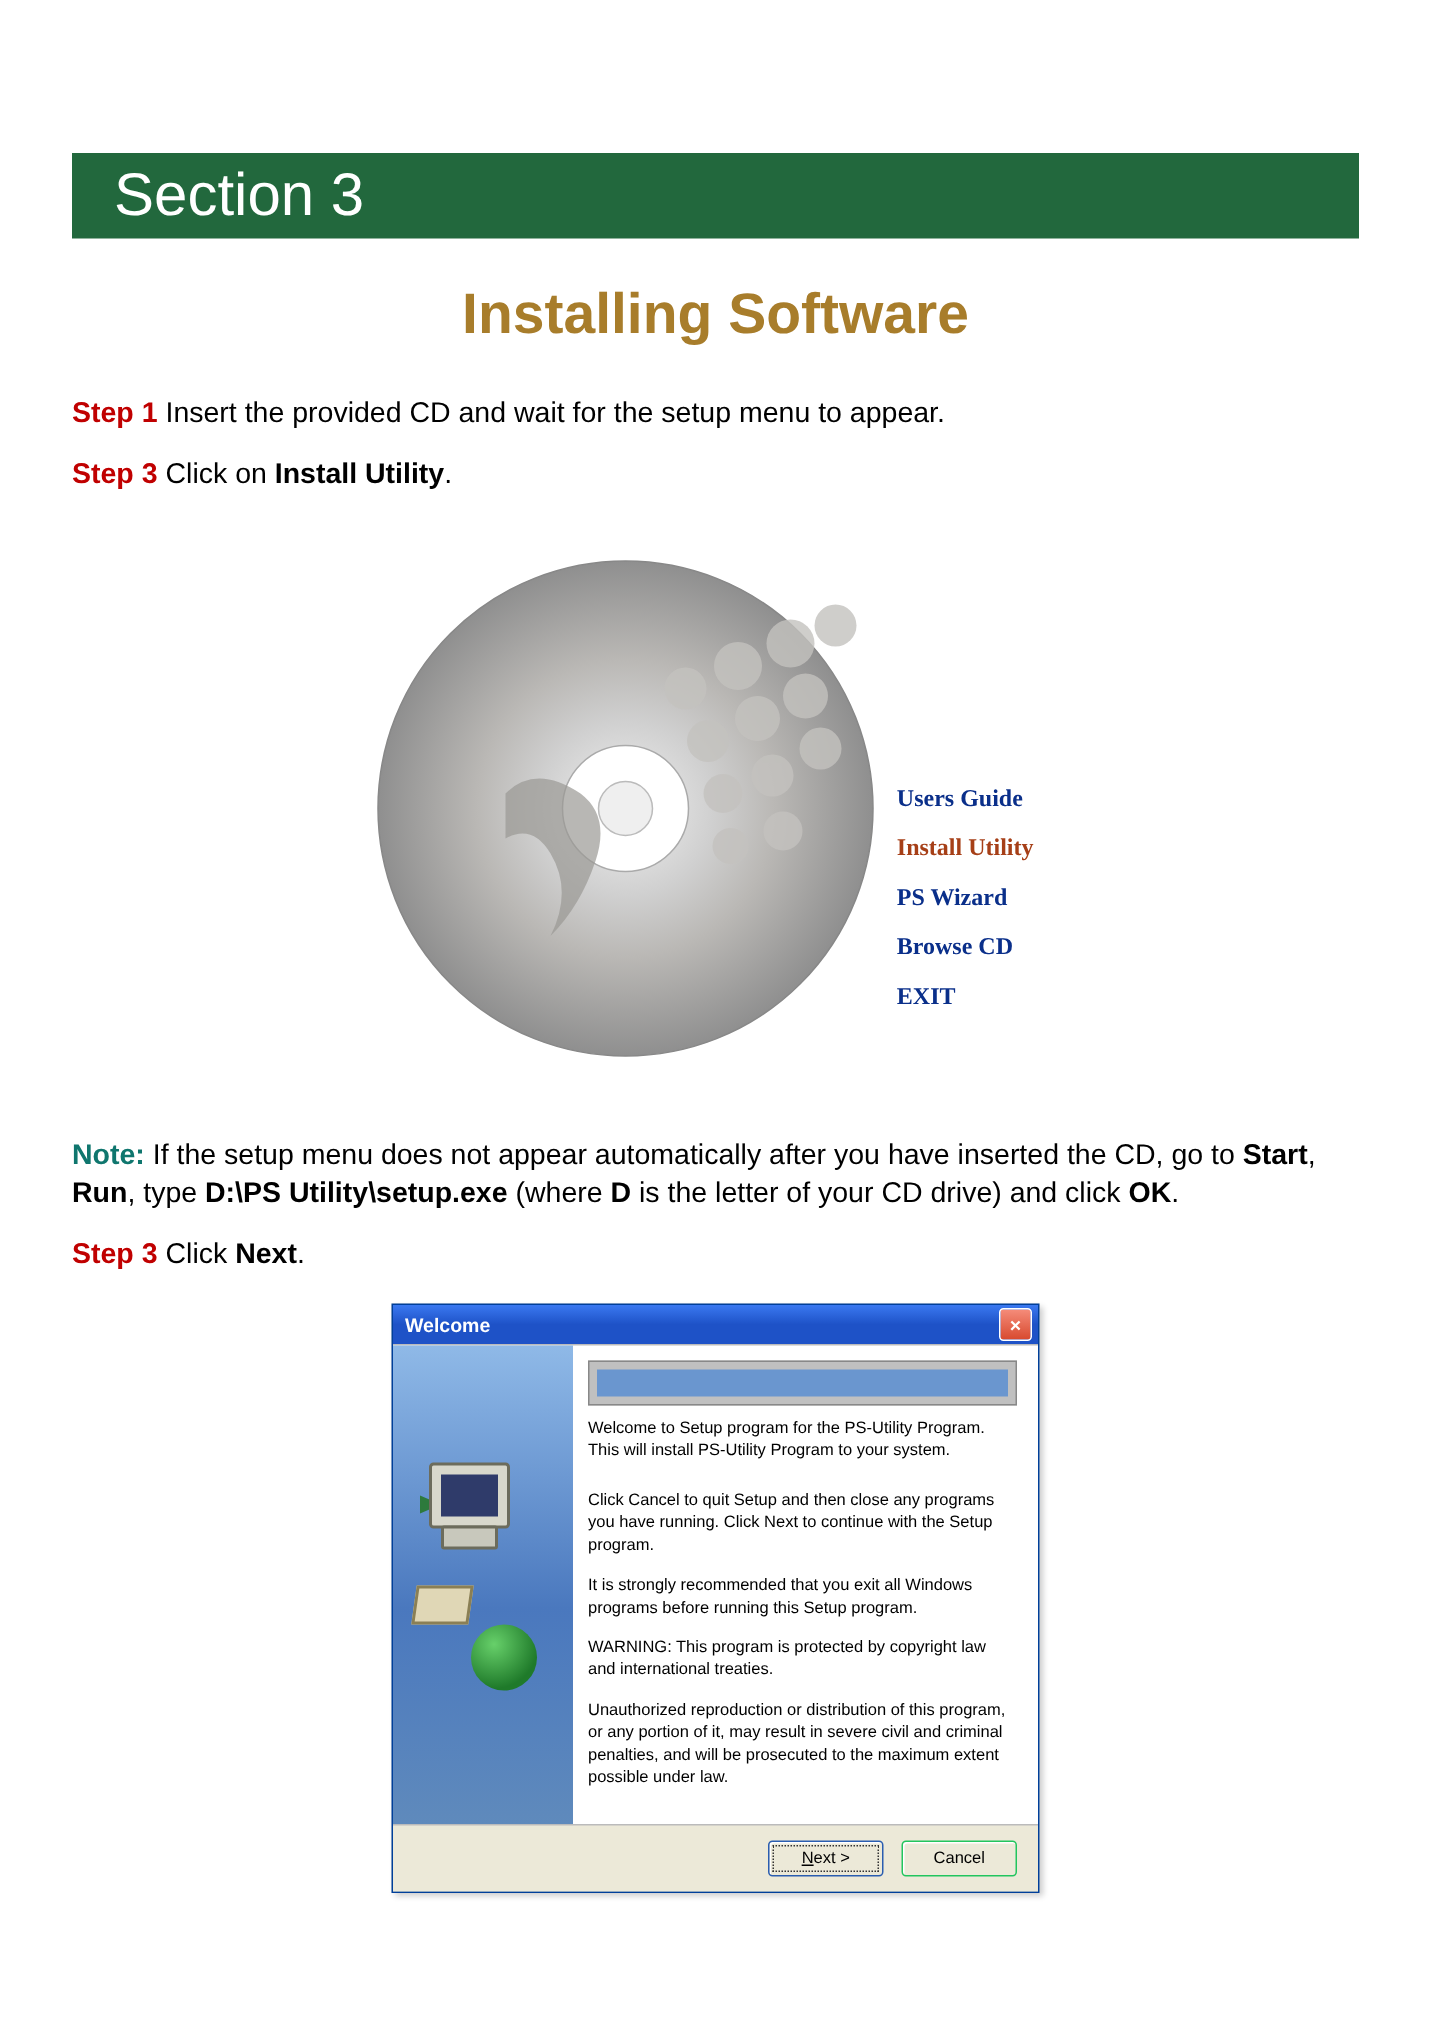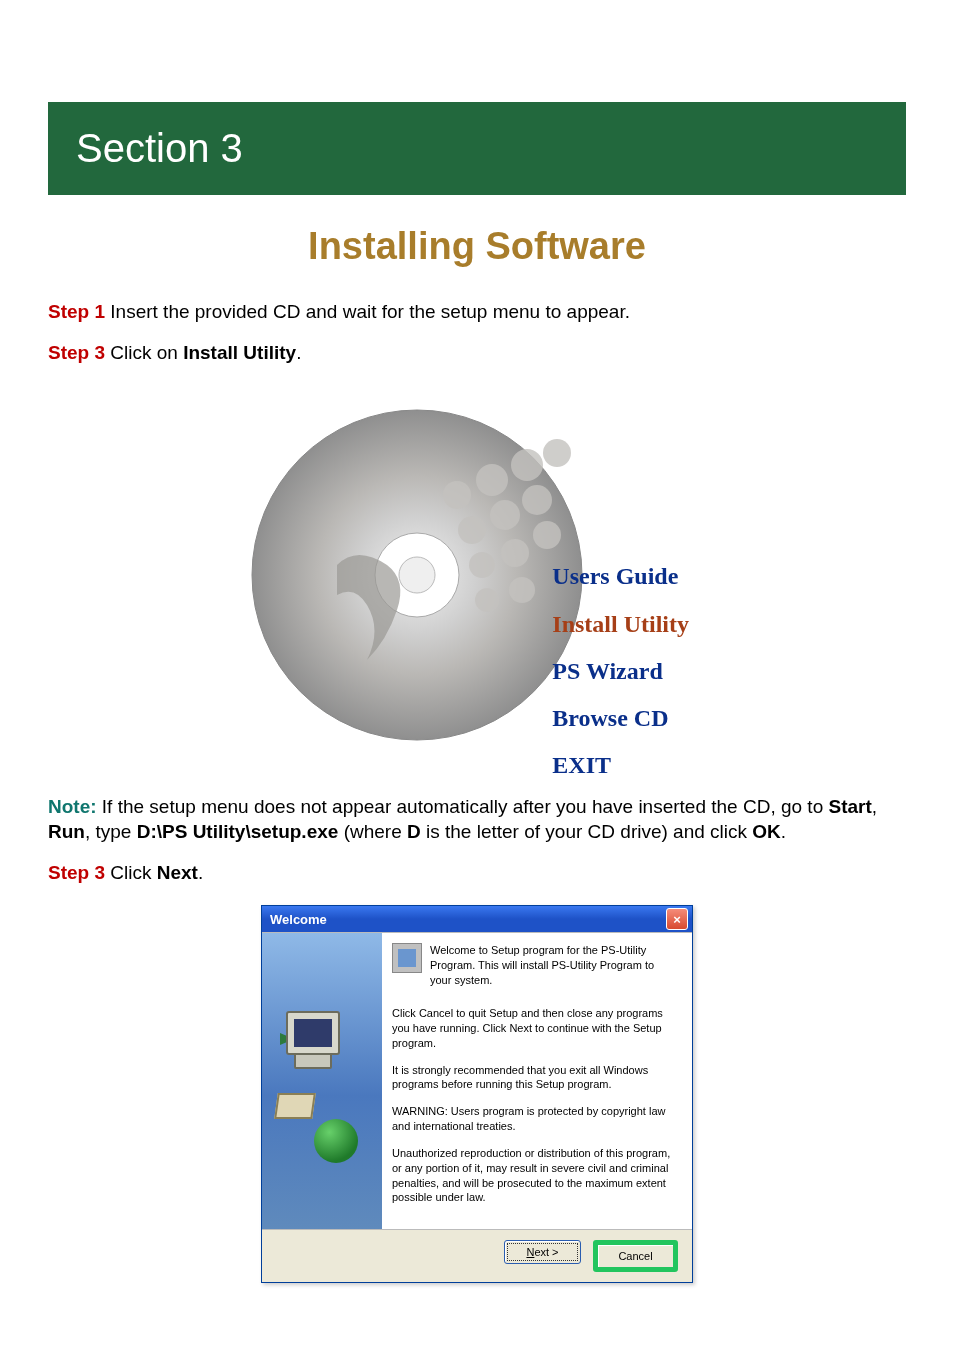--- a/index.html
+++ b/index.html
@@ -12,21 +12,21 @@
     width: 954px;
   }
   .page {
     padding: 0 48px 40px 48px;
   }
   .section-banner {
     background: #22683d;
     color: #fff;
     font-size: 40px;
     font-weight: normal;
-    padding: 24px 28px;
+    padding: 6px 28px;
     margin-top: 102px;
   }
   .page-title {
     text-align: center;
     color: #a87d2b;
     font-size: 38px;
     font-weight: bold;
     margin: 30px 0 32px 0;
   }
   .step-line {
@@ -55,21 +55,21 @@
     height: 340px;
   }
   .menu-list {
     position: absolute;
     right: 8px;
     top: 160px;
     display: flex;
     flex-direction: column;
     gap: 4px;
     font-family: "Times New Roman", serif;
-    font-size: 24px;
+    font-size: 16px;
     font-weight: bold;
     color: #0a2f8a;
   }
   .menu-item { line-height: 1.8; }
   .menu-install { color: #a63f17; }
   .dialog-wrap {
     display: flex;
     justify-content: center;
     margin: 20px 0 0 0;
   }
@@ -124,20 +124,21 @@
     flex: 1;
     padding: 10px 14px 12px 10px;
     color: #000;
     line-height: 1.35;
   }
   .dialog-right p { margin: 0 0 12px 0; }
   .intro-row {
     display: flex;
     gap: 8px;
     margin-bottom: 18px;
+    flex-direction: column;
   }
   .setup-icon {
     flex: 0 0 28px;
     height: 28px;
     background: #c0c0c0;
     border: 1px solid #888;
     position: relative;
   }
   .setup-icon::after {
     content: "";
@@ -151,21 +152,21 @@
     padding: 10px 14px;
     display: flex;
     justify-content: flex-end;
     gap: 12px;
   }
   .win-btn {
     min-width: 75px;
     height: 22px;
     font-size: 11px;
     background: #ece9d8;
-    border: 5px solid #22c55e;
+    border: 1px solid #22c55e;
     border-radius: 3px;
     display: flex;
     align-items: center;
     justify-content: center;
     box-shadow: inset 1px 1px 0 #fff;
   }
   .win-btn.default {
     outline: 1px dotted #333;
     outline-offset: -4px;
     border: 1px solid #2a5db0;
@@ -301,21 +302,21 @@
           <div class="ill-box"></div>
           <div class="ill-globe"></div>
         </div>
         <div class="dialog-right">
           <div class="intro-row">
             <div class="setup-icon"></div>
             <div>Welcome to Setup program for the PS-Utility Program. This will install PS-Utility Program to your system.</div>
           </div>
           <p>Click Cancel to quit Setup and then close any programs you have running.  Click Next to continue with the Setup program.</p>
           <p>It is strongly recommended that you exit all Windows programs before running this Setup program.</p>
-          <p>WARNING: Users program is protected by copyright law and international treaties.</p>
+          <p>WARNING: This program is protected by copyright law and international treaties.</p>
           <p>Unauthorized reproduction or distribution of this program, or any portion of it, may result in severe civil and criminal penalties, and will be prosecuted to the maximum extent possible under law.</p>
         </div>
       </div>
       <div class="dialog-footer">
         <div class="win-btn default">
           <span class="uline">N</span>
             <span>ext &gt;</span>
         </div>
         <div class="win-btn">Cancel</div>
       </div>

